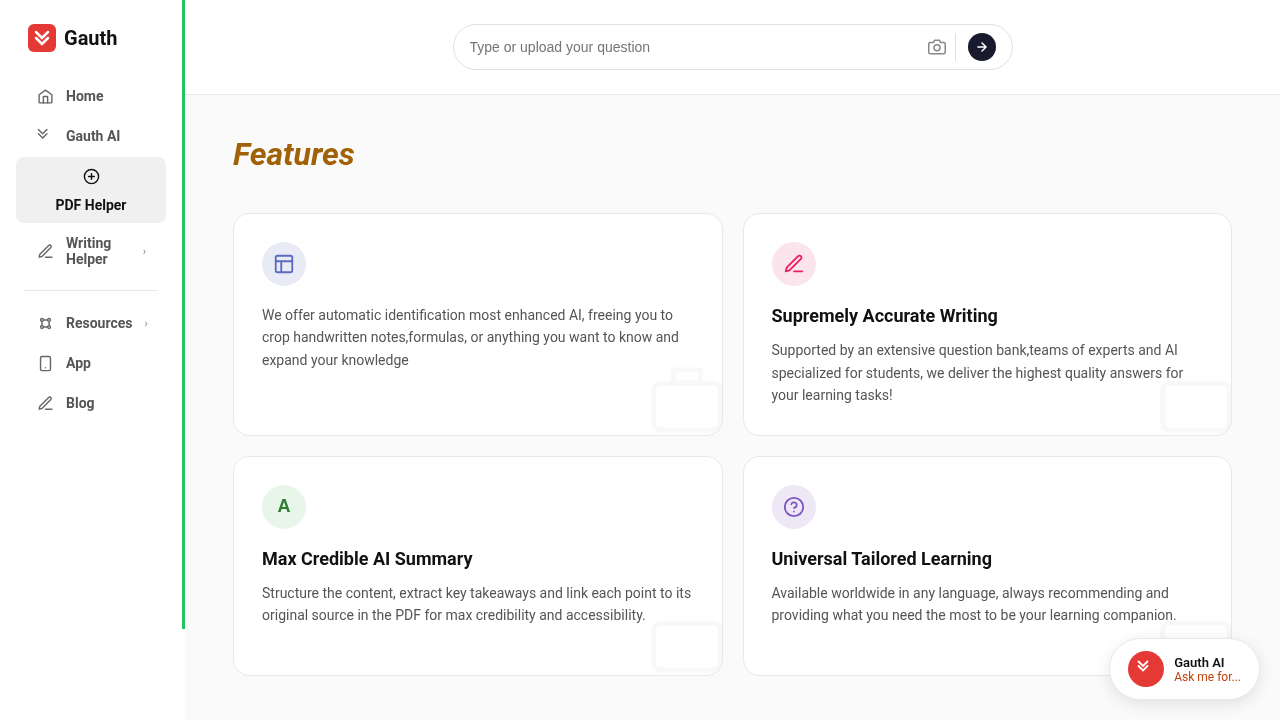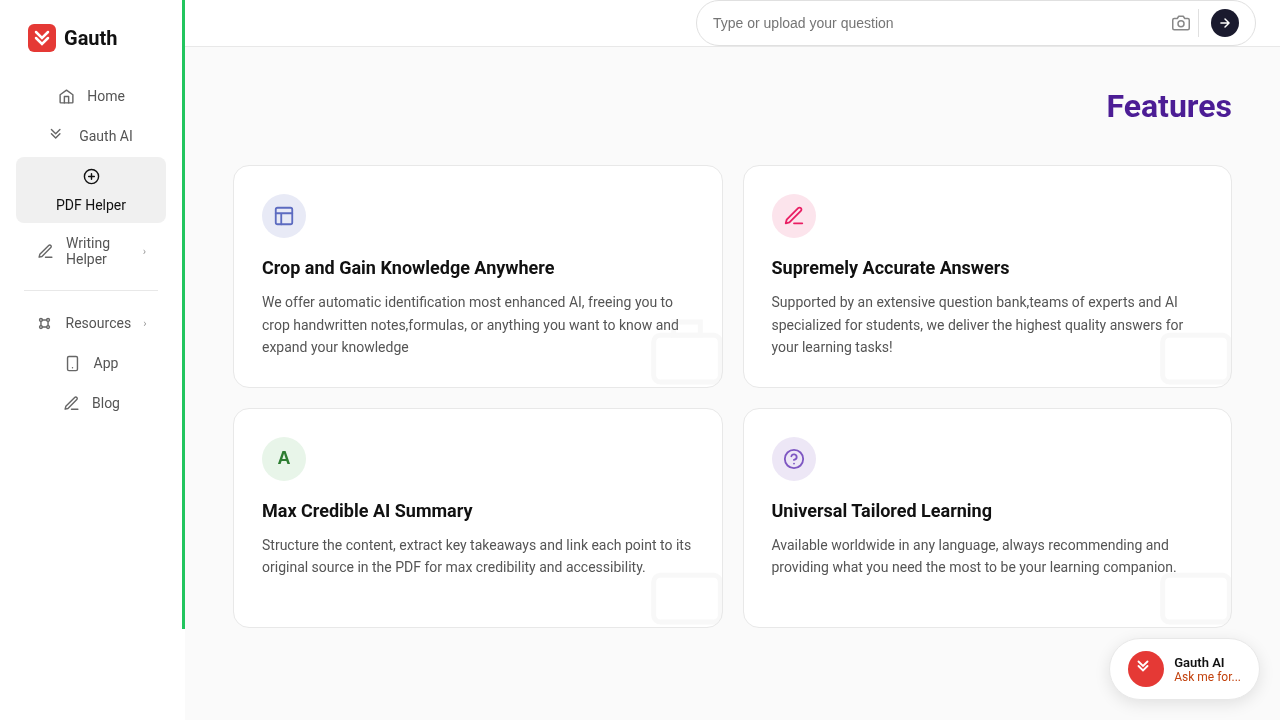--- a/index.html
+++ b/index.html
@@ -42,24 +42,23 @@
     .nav-item {
       display: flex;
       align-items: center;
       gap: 12px;
       padding: 10px 20px;
       cursor: pointer;
       border-radius: 8px;
       margin: 1px 8px;
       color: #555;
       font-size: 14px;
-      font-weight: 400;
+      font-weight: 700;
       position: relative;
       transition: background 0.15s;
-      justify-content: center;
     }
     .nav-item.active { background: #f0f0f0; color: #111; flex-direction: column; }
     .nav-icon {
       width: 18px;
       height: 18px;
       display: flex;
       align-items: center;
       justify-content: center;
       flex-shrink: 0;
     }
@@ -78,24 +77,24 @@
     .main {
       flex: 1;
       display: flex;
       flex-direction: column;
       background: #fafafa;
       overflow-y: auto;
     }
     .topbar {
       background: #fff;
       border-bottom: 1px solid #e8e8e8;
-      padding: 0 24px;
-      display: flex;
-      align-items: center;
-      justify-content: flex-end;
+      padding: 24px 24px;
+      display: flex;
+      align-items: center;
+      justify-content: center;
     }
     .search-box {
       display: flex;
       align-items: center;
       border: 1px solid #e0e0e0;
       border-radius: 24px;
       padding: 8px 16px;
       width: 560px;
       background: #fff;
       gap: 8px;
@@ -133,23 +132,24 @@
       font-size: 13px;
     }
 
     
     .content {
       padding: 40px 48px;
     }
     .page-title {
       font-size: 32px;
       font-weight: 700;
-      color: #4c1d95;
-      text-align: right;
+      color: #a16207;
+      text-align: left;
       margin-bottom: 40px;
+      font-style: italic;
     }
     .features-grid {
       display: grid;
       grid-template-columns: 1fr 1fr;
       gap: 20px;
     }
     .feature-card {
       background: #fff;
       border: 1px solid #e8e8e8;
       border-radius: 16px;
@@ -356,38 +356,37 @@
 
     <div class="features-grid">
 
       <div class="feature-card">
         <div class="feature-icon-circle icon-blue">
           <svg width="22" height="22" viewBox="0 0 24 24" fill="none" stroke="#5c6bc0" stroke-width="2" stroke-linecap="round" stroke-linejoin="round">
             <rect x="3" y="3" width="18" height="18" rx="2"></rect>
             <path d="M3 9h18M9 21V9"></path>
           </svg>
         </div>
-        <div class="feature-title">Crop and Gain Knowledge Anywhere</div>
         <div class="feature-desc">We offer automatic identification most enhanced AI, freeing you to crop handwritten notes,formulas, or anything you want to know and expand your knowledge</div>
         <div class="card-watermark">
           <svg width="80" height="80" viewBox="0 0 24 24" fill="none" stroke="#aaa" stroke-width="1.5">
             <path d="M20 7H4a2 2 0 0 0-2 2v10a2 2 0 0 0 2 2h16a2 2 0 0 0 2-2V9a2 2 0 0 0-2-2z"></path>
             <path d="M16 3h-8v4h8V3z"></path>
           </svg>
         </div>
       </div>
 
       <div class="feature-card">
         <div class="feature-icon-circle icon-pink">
           <svg width="22" height="22" viewBox="0 0 24 24" fill="none" stroke="#e91e63" stroke-width="2" stroke-linecap="round" stroke-linejoin="round">
             <path d="M12 20h9"></path>
             <path d="M16.5 3.5a2.121 2.121 0 0 1 3 3L7 19l-4 1 1-4 12.5-12.5z"></path>
           </svg>
         </div>
-        <div class="feature-title">Supremely Accurate Answers</div>
+        <div class="feature-title">Supremely Accurate Writing</div>
         <div class="feature-desc">Supported by an extensive question bank,teams of experts and AI specialized for students, we deliver the highest quality answers for your learning tasks!</div>
         <div class="card-watermark">
           <svg width="80" height="80" viewBox="0 0 24 24" fill="none" stroke="#aaa" stroke-width="1.5">
             <path d="M20 7H4a2 2 0 0 0-2 2v10a2 2 0 0 0 2 2h16a2 2 0 0 0 2-2V9a2 2 0 0 0-2-2z"></path>
           </svg>
         </div>
       </div>
 
       <div class="feature-card">
         <div class="feature-icon-circle icon-green" style="background:#e8f5e9; color:#2e7d32; font-weight:800; font-size:18px; font-family:sans-serif;">

